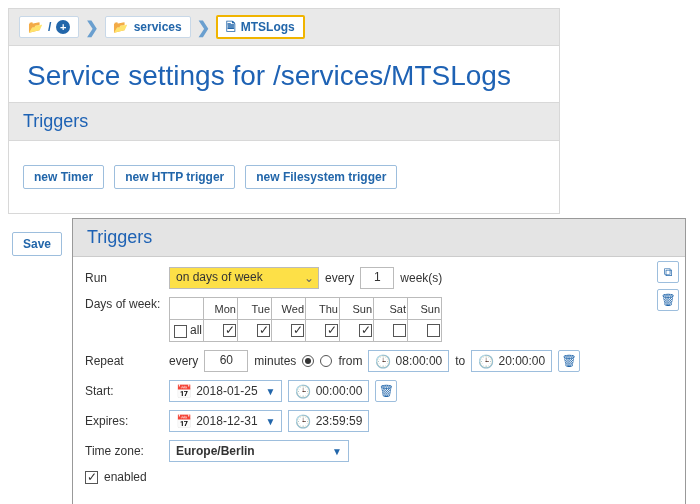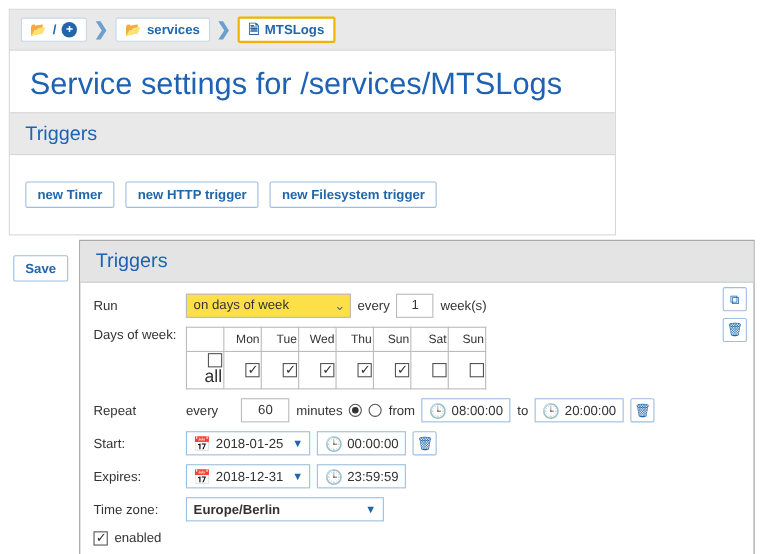--- a/index.html
+++ b/index.html
@@ -99,37 +99,37 @@
           <th class="first"></th>
           <th>Mon</th>
           <th>Tue</th>
           <th>Wed</th>
           <th>Thu</th>
           <th>Sun</th>
           <th>Sat</th>
           <th>Sun</th>
         </tr>
         <tr>
-          <td><span class="chk"></span> <span style="font-size:16px;">all</span></td>
+          <td><span class="chk"></span> <span style="font-size:12px;">all</span></td>
           <td><span class="chk on"></span></td>
           <td><span class="chk on"></span></td>
           <td><span class="chk on"></span></td>
           <td><span class="chk on"></span></td>
           <td><span class="chk on"></span></td>
           <td><span class="chk"></span></td>
           <td><span class="chk"></span></td>
         </tr>
       </tbody>
         </table>
     </div>
 
     <div class="row">
       <span class="lbl">Repeat</span>
       <span>every</span>
-      <div class="numbox" style="width:44px;margin-left:15px;">60</div>
+      <div class="numbox" style="width:44px;">60</div>
       <span>minutes</span>
       <span class="radio on"></span>
       <span class="radio"></span>
       <span>from</span>
       <div class="field">
           <span class="ico">🕒</span>
           <span>08:00:00</span>
         </div>
       <span>to</span>
       <div class="field">

